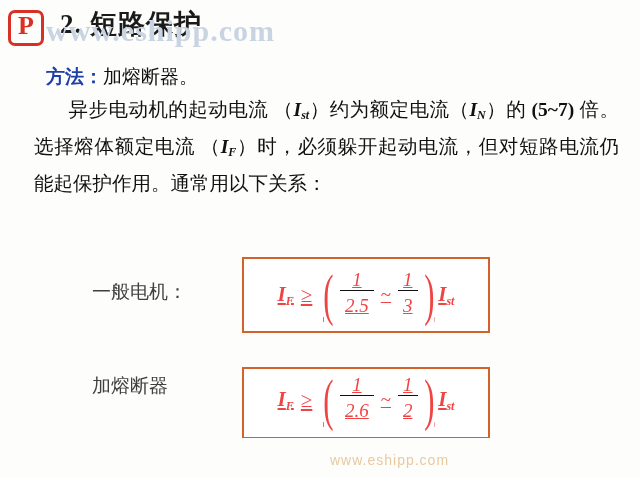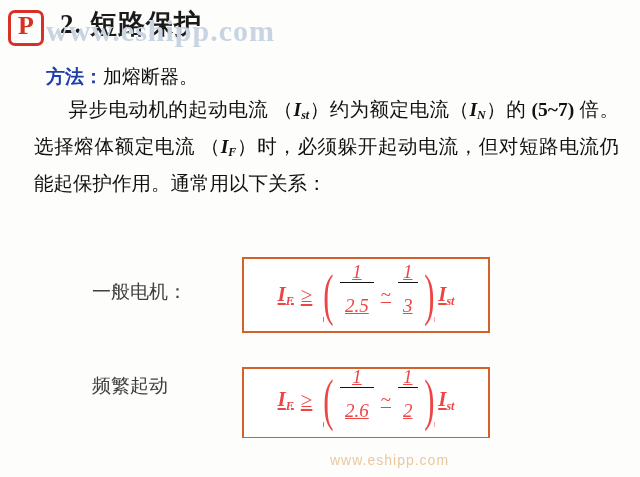--- a/index.html
+++ b/index.html
@@ -165,21 +165,21 @@
     display: block;
     font-size: 19px;
     line-height: 20px;
     padding: 0 5px;
   }
   .frac .den {
     display: block;
     font-size: 19px;
     line-height: 22px;
     border-top: 1.5px solid #111;
-    padding: 12px 5px;
+    padding: 4px 5px;
   }
   .tilde { margin: 0 5px; font-size: 19px; }
 
   
   .fbox2 .frow { top: -3px; }
   .crop-cover {
     position: absolute;
     left: 0;
     top: 438px;
     width: 640px;
@@ -223,21 +223,21 @@
       <span class="frac">
         <span class="num">1</span>
         <span class="den">3</span>
       </span>
       <span class="paren">)</span>
       <span class="ivar"><span>I</span><span class="s">st</span></span>
     </div>
   </div>
 
   <div class="lbl lbl2">
-    <div>频繁起动</div>
+    <div>加熔断器</div>
   </div>
 
   <div class="fbox fbox2">
     <div class="frow">
       <span class="ivar"><span>I</span><span class="s">F</span></span>
       <span class="ge">≥</span>
       <span class="paren">(</span>
       <span class="frac">
         <span class="num">1</span>
         <span class="den">2.6</span>

